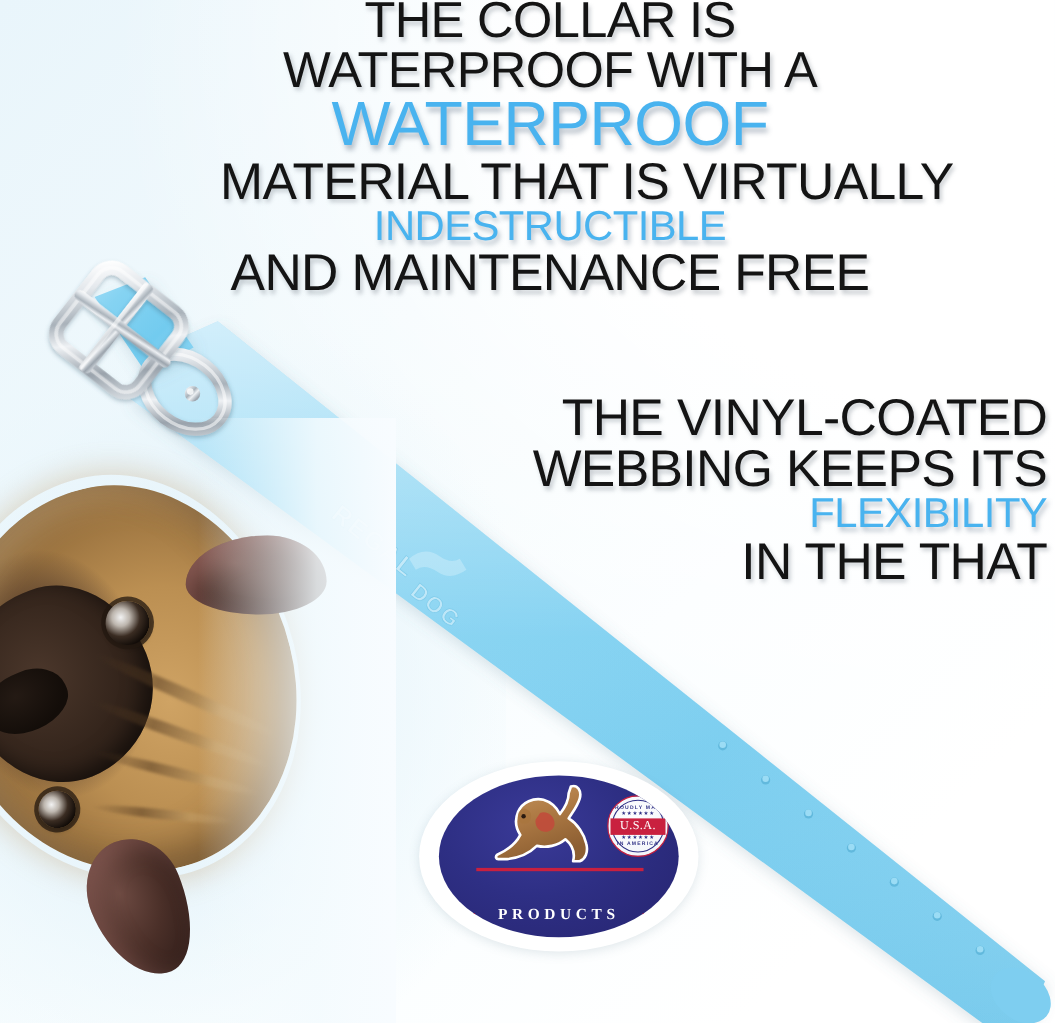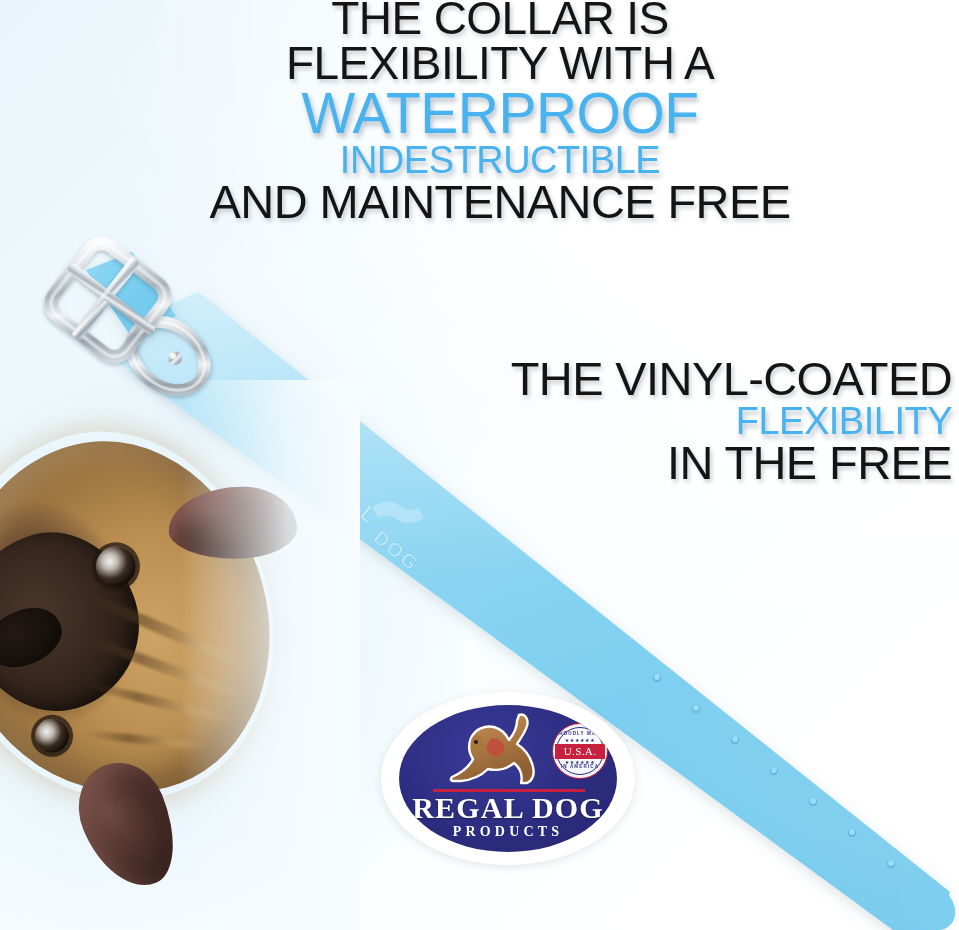--- a/index.html
+++ b/index.html
@@ -389,30 +389,32 @@
     <div class="pug-wrinkle pug-w2"></div>
     <div class="pug-wrinkle pug-w3"></div>
     <div class="pug-wrinkle pug-w4"></div>
     <div class="pug-eye e1"></div>
     <div class="pug-eye e2"></div>
   </div>
   <div class="photo-fade"></div>
 
   <div class="headline-top">
     <span class="tl l1">THE COLLAR IS</span>
-    <span class="tl l1">FLEXIBILITY WITH A</span>
+    <span class="tl l1">WATERPROOF WITH A</span>
     <span class="tl hl">WATERPROOF</span>
+    <span class="tl">MATERIAL THAT IS VIRTUALLY</span>
     <span class="tl hl wide">INDESTRUCTIBLE</span>
     <span class="tl">AND MAINTENANCE FREE</span>
   </div>
 
   <div class="headline-right">
     <span class="tl">THE VINYL-COATED</span>
+    <span class="tl">WEBBING KEEPS ITS</span>
     <span class="tl hl wide">FLEXIBILITY</span>
-    <span class="tl">IN THE FREE</span>
+    <span class="tl">IN THE THAT</span>
   </div>
 
   <div class="logo-badge">
     <div class="logo-oval">
 
       <svg class="logo-dog" viewBox="0 0 112 86">
         <path d="M 72 2 C 78 0 82 6 80 13 C 78 20 73 26 70 31
                  C 78 36 84 45 86 54 C 88 62 85 68 80 70
                  L 74 70 C 76 62 73 55 67 50
                  C 60 56 50 58 41 56
@@ -423,21 +425,20 @@
                  C 28 16 38 12 47 14
                  C 54 16 59 21 62 27
                  C 66 22 70 14 70 8 Z" fill="url(#dogGrad)" stroke="#ffffff" stroke-width="2.4" stroke-linejoin="round"></path>
         <path d="M 30 22 C 26 22 23 26 24 31 C 25 35 29 37 33 35 C 36 33 37 27 34 24 Z" fill="#a9753f" opacity="0.8"></path>
         <path d="M 44 26 C 50 24 56 28 57 34 C 58 40 53 44 47 43 C 42 42 39 37 40 32 Z" fill="#c14b3b" opacity="0.9"></path>
         <circle cx="29" cy="29" r="2" fill="#2a1a10"></circle>
       </svg>
 
       <div class="logo-rule"></div>
 
-      <div class="logo-name">REGAL DOG</div>
 
       <div class="logo-sub-row">
         <span class="logo-dash"></span>
         <span class="logo-sub">PRODUCTS</span>
         <span class="logo-dash"></span>
       </div>
 
       <div class="usa-badge">
         <div class="usa-ring"></div>
         <div class="usa-arc top">PROUDLY MADE</div>

